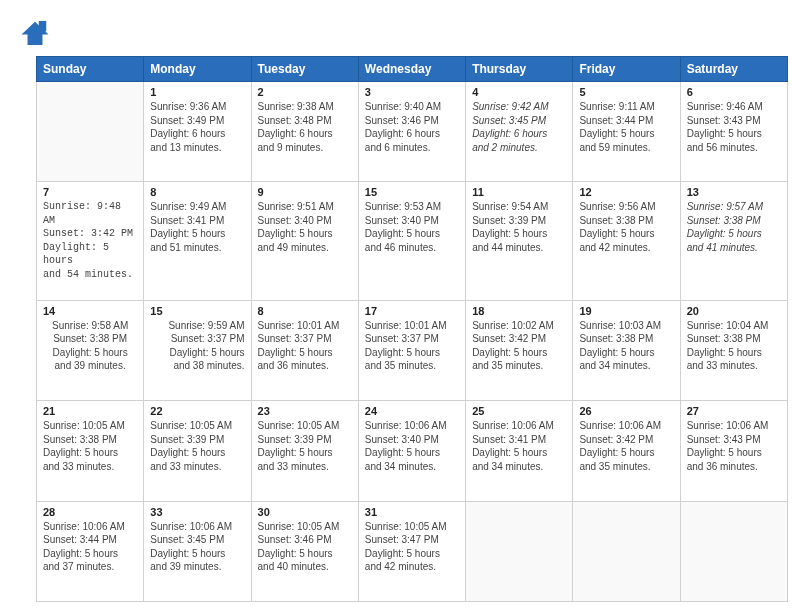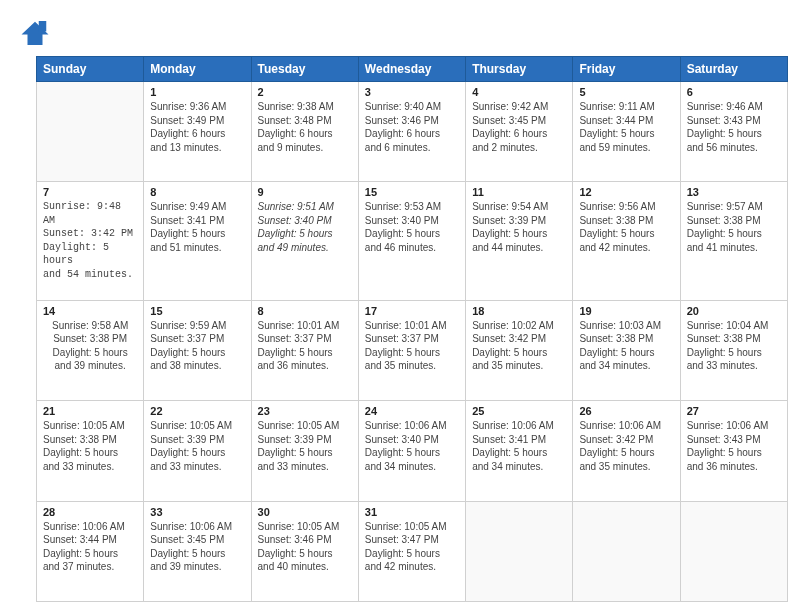--- a/index.html
+++ b/index.html
@@ -150,21 +150,21 @@
           </td>
           <td>
             <span class="day-number">3</span>
             <div class="day-info" style="white-space: pre-line;">Sunrise: 9:40 AM
 Sunset: 3:46 PM
 Daylight: 6 hours
 and 6 minutes.</div>
           </td>
           <td>
             <span class="day-number">4</span>
-            <div class="day-info" style="white-space: pre-line;">Sunrise: 9:42 AM
+            <div class="day-info" style="white-space: pre-line; font-style: italic;">Sunrise: 9:42 AM
 Sunset: 3:45 PM
 Daylight: 6 hours
 and 2 minutes.</div>
           </td>
           <td>
             <span class="day-number">5</span>
             <div class="day-info" style="white-space: pre-line;">Sunrise: 9:11 AM
 Sunset: 3:44 PM
 Daylight: 5 hours
 and 59 minutes.</div>
@@ -187,21 +187,21 @@
           </td>
           <td>
             <span class="day-number">8</span>
             <div class="day-info" style="white-space: pre-line;">Sunrise: 9:49 AM
 Sunset: 3:41 PM
 Daylight: 5 hours
 and 51 minutes.</div>
           </td>
           <td>
             <span class="day-number">9</span>
-            <div class="day-info" style="white-space: pre-line; font-style: italic;">Sunrise: 9:51 AM
+            <div class="day-info" style="white-space: pre-line;">Sunrise: 9:51 AM
 Sunset: 3:40 PM
 Daylight: 5 hours
 and 49 minutes.</div>
           </td>
           <td>
             <span class="day-number">15</span>
             <div class="day-info" style="white-space: pre-line;">Sunrise: 9:53 AM
 Sunset: 3:40 PM
 Daylight: 5 hours
 and 46 minutes.</div>
@@ -215,37 +215,37 @@
           </td>
           <td>
             <span class="day-number">12</span>
             <div class="day-info" style="white-space: pre-line;">Sunrise: 9:56 AM
 Sunset: 3:38 PM
 Daylight: 5 hours
 and 42 minutes.</div>
           </td>
           <td>
             <span class="day-number">13</span>
-            <div class="day-info" style="white-space: pre-line;">Sunrise: 9:57 AM
+            <div class="day-info" style="white-space: pre-line; font-style: italic;">Sunrise: 9:57 AM
 Sunset: 3:38 PM
 Daylight: 5 hours
 and 41 minutes.</div>
           </td>
         </tr>
         <tr>
           <td>
             <span class="day-number">14</span>
             <div class="day-info" style="white-space: pre-line; text-align: center;">Sunrise: 9:58 AM
 Sunset: 3:38 PM
 Daylight: 5 hours
 and 39 minutes.</div>
           </td>
           <td>
             <span class="day-number">15</span>
-            <div class="day-info" style="white-space: pre-line;">Sunrise: 9:59 AM
+            <div class="day-info" style="white-space: pre-line; text-align: right;">Sunrise: 9:59 AM
 Sunset: 3:37 PM
 Daylight: 5 hours
 and 38 minutes.</div>
           </td>
           <td>
             <span class="day-number">8</span>
             <div class="day-info" style="white-space: pre-line;">Sunrise: 10:01 AM
 Sunset: 3:37 PM
 Daylight: 5 hours
 and 36 minutes.</div>

